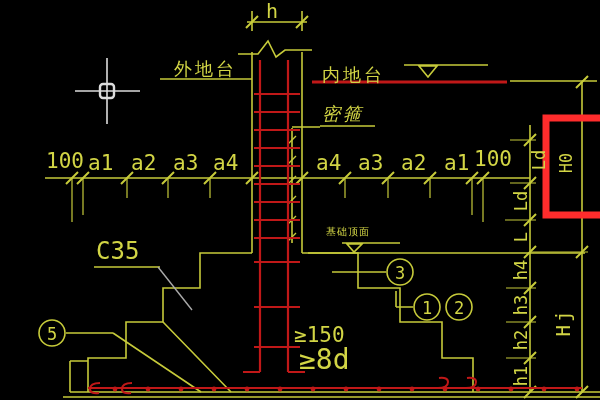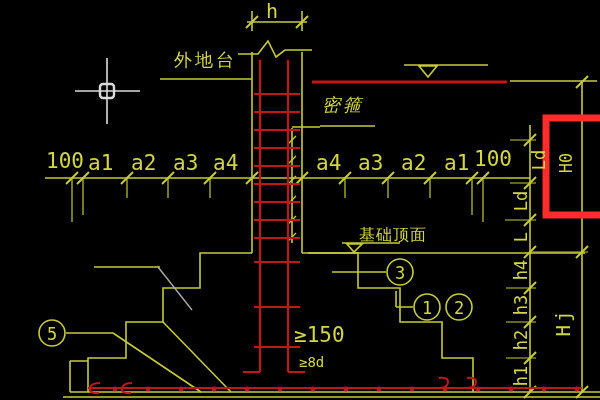--- a/index.html
+++ b/index.html
@@ -2,21 +2,21 @@
 <html><head>
 <meta charset="utf-8">
 <style>
   html,body{margin:0;padding:0;background:#000;}
   #canvas{
     position:relative;width:600px;height:400px;background:#000;overflow:hidden;
     font-family:"DejaVu Sans Mono","Liberation Sans",sans-serif;
   }
   #linework{position:absolute;left:0;top:0;}
   .lbl{position:absolute;color:#d2d545;white-space:nowrap;line-height:1;}
-  .cn{letter-spacing:3px;}
+  .cn{letter-spacing:3px;margin-top:9px;}
   .vlabel{transform:translate(-50%,-50%) rotate(-90deg);}
   .ctr{transform:translate(-50%,-50%);}
   .y{stroke:#c6ca3a;fill:none;}
   .r{stroke:#c01818;fill:none;}
 </style>
 </head>
 <body>
 
 <div id="canvas">
 
@@ -110,29 +110,31 @@
         <path d="M75,91 H140 M107,58 V124"></path>
         <rect x="100" y="84" width="14" height="14" rx="3" stroke-width="2.4"></rect>
       </g>
     </g>
   </svg>
 
   <div class="lbl" style="left:266px;top:1px;font-size:20px;">h</div>
 
   <div class="lbl cn" style="left:174px;top:51px;font-size:18px;">外地台</div>
 
+  <div class="lbl cn" style="left:322px;top:57px;font-size:18px;">内地台</div>
 
 
   <div class="lbl cn" style="left:322px;top:96px;font-size:18px;font-style:italic;">密箍</div>
 
-  <div class="lbl" style="left:359px;top:227px;font-size:16px;letter-spacing:1px;">基础顶面</div>
+  <div class="lbl" style="left:326px;top:227px;font-size:10px;letter-spacing:1px;">基础顶面</div>
 
+  <div class="lbl" style="left:96px;top:239px;font-size:24px;">C35</div>
 
   <div class="lbl" style="left:294px;top:325px;font-size:21px;">≥150</div>
-  <div class="lbl" style="left:299px;top:355px;font-size:14px;">≥8d</div>
+  <div class="lbl" style="left:299px;top:346px;font-size:28px;">≥8d</div>
 
   <div class="lbl" style="left:46px;top:151px;font-size:21px;">100</div>
   <div class="lbl" style="left:88px;top:153px;font-size:21px;">a1</div>
   <div class="lbl" style="left:131px;top:153px;font-size:21px;">a2</div>
   <div class="lbl" style="left:173px;top:153px;font-size:21px;">a3</div>
   <div class="lbl" style="left:213px;top:153px;font-size:21px;">a4</div>
 
   <div class="lbl" style="left:316px;top:153px;font-size:21px;">a4</div>
   <div class="lbl" style="left:358px;top:153px;font-size:21px;">a3</div>
   <div class="lbl" style="left:401px;top:153px;font-size:21px;">a2</div>

